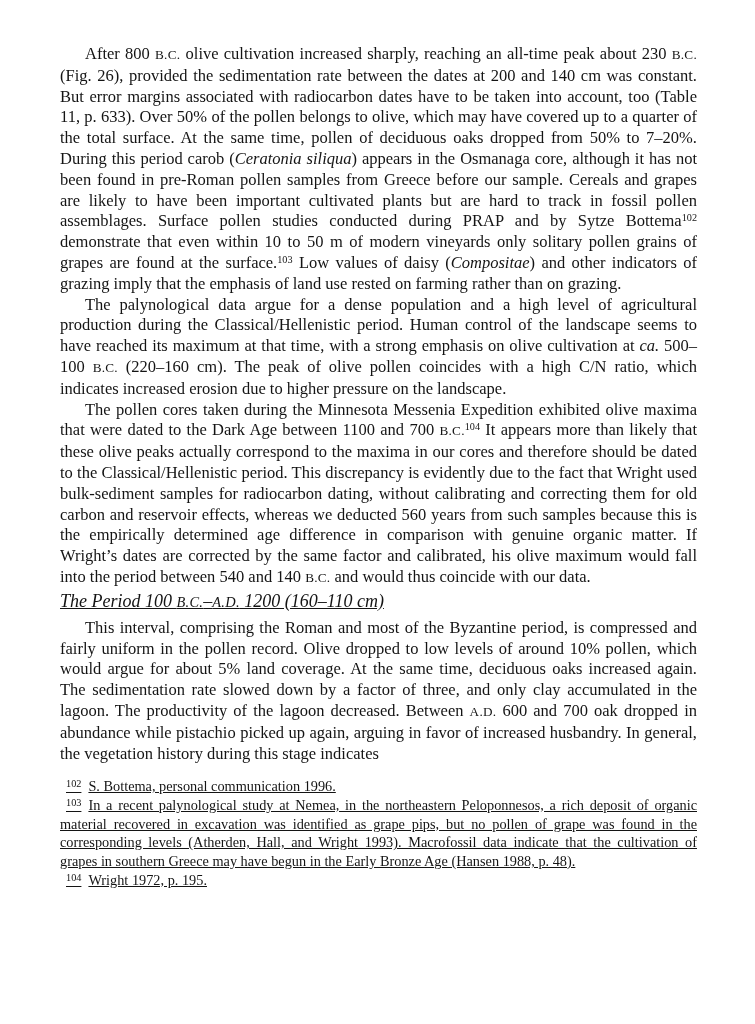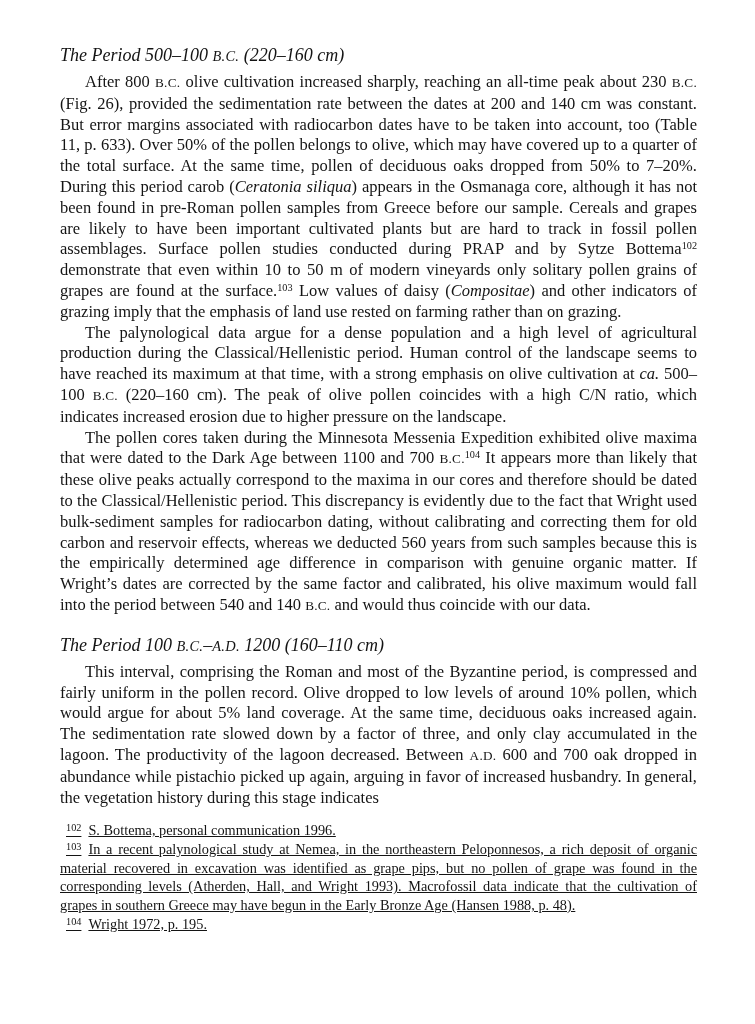--- a/index.html
+++ b/index.html
@@ -42,21 +42,22 @@
   
   .section-heading {
     font-size: 18px;
     font-weight: normal;
     line-height: 22px;
     margin: 0 0 5px 0;
     text-align: left;
     text-indent: 0;
   }
   .section-heading.second {
-    margin-top: 17px;
+    margin-top: 1px;
+    text-decoration: underline;
   }
   
   .para {
     margin: 0;
     font-size: 16.5px;
     line-height: 20.8px;
     text-align: justify;
     text-indent: 25px;
   }
   
@@ -88,21 +89,20 @@
   .fn-text { }
 </style>
 </head>
 <body>
 
 <div class="page">
 
 
   <main>
 
-    <h2 class="section-heading"><span class="run-i">The Period 500–100 </span><span class="run-i run-sc">B.C.</span><span class="run-i"> (220–160 cm)</span></h2>
 
     <p class="para"><span>After 800 </span><span class="run-sc">B.C.</span><span> olive cultivation increased sharply, reaching an all-time peak about 230 </span><span class="run-sc">B.C.</span><span> (Fig. 26), provided the sedimentation rate between the dates at 200 and 140 cm was constant. But error margins associated with radiocarbon dates have to be taken into account, too (Table 11, p. 633). Over 50% of the pollen belongs to olive, which may have covered up to a quarter of the total surface. At the same time, pollen of deciduous oaks dropped from 50% to 7–20%. During this period carob (</span><span class="run-i">Ceratonia siliqua</span><span>) appears in the Osmanaga core, although it has not been found in pre-Roman pollen samples from Greece before our sample. Cereals and grapes are likely to have been important cultivated plants but are hard to track in fossil pollen assemblages. Surface pollen studies conducted during PRAP and by Sytze Bottema</span><span class="run-sup">102</span><span> demonstrate that even within 10 to 50 m of modern vineyards only solitary pollen grains of grapes are found at the surface.</span><span class="run-sup">103</span><span> Low values of daisy (</span><span class="run-i">Compositae</span><span>) and other indicators of grazing imply that the emphasis of land use rested on farming rather than on grazing.</span></p>
     <p class="para"><span>The palynological data argue for a dense population and a high level of agricultural production during the Classical/Hellenistic period. Human control of the landscape seems to have reached its maximum at that time, with a strong emphasis on olive cultivation at </span><span class="run-i">ca.</span><span> 500–100 </span><span class="run-sc">B.C.</span><span> (220–160 cm). The peak of olive pollen coincides with a high C/N ratio, which indicates increased erosion due to higher pressure on the landscape.</span></p>
     <p class="para"><span>The pollen cores taken during the Minnesota Messenia Expedition exhibited olive maxima that were dated to the Dark Age between 1100 and 700 </span><span class="run-sc">B.C.</span><span class="run-sup">104</span><span> It appears more than likely that these olive peaks actually correspond to the maxima in our cores and therefore should be dated to the Classical/Hellenistic period. This discrepancy is evidently due to the fact that Wright used bulk-sediment samples for radiocarbon dating, without calibrating and correcting them for old carbon and reservoir effects, whereas we deducted 560 years from such samples because this is the empirically determined age difference in comparison with genuine organic matter. If Wright’s dates are corrected by the same factor and calibrated, his olive maximum would fall into the period between 540 and 140 </span><span class="run-sc">B.C.</span><span> and would thus coincide with our data.</span></p>
 
     <h2 class="section-heading second"><span class="run-i">The Period 100 </span><span class="run-i run-sc">B.C.</span><span class="run-i">–</span><span class="run-i run-sc">A.D.</span><span class="run-i"> 1200 (160–110 cm)</span></h2>
 
     <p class="para"><span>This interval, comprising the Roman and most of the Byzantine period, is compressed and fairly uniform in the pollen record. Olive dropped to low levels of around 10% pollen, which would argue for about 5% land coverage. At the same time, deciduous oaks increased again. The sedimentation rate slowed down by a factor of three, and only clay accumulated in the lagoon. The productivity of the lagoon decreased. Between </span><span class="run-sc">A.D.</span><span> 600 and 700 oak dropped in abundance while pistachio picked up again, arguing in favor of increased husbandry. In general, the vegetation history during this stage indicates</span></p>
 
   </main>

